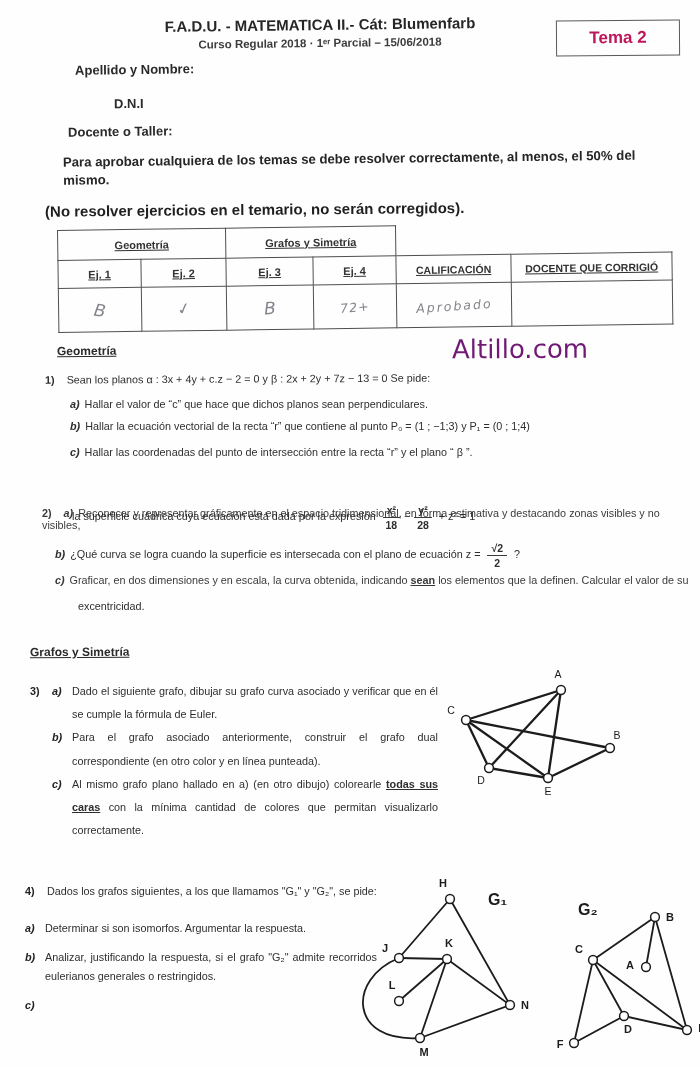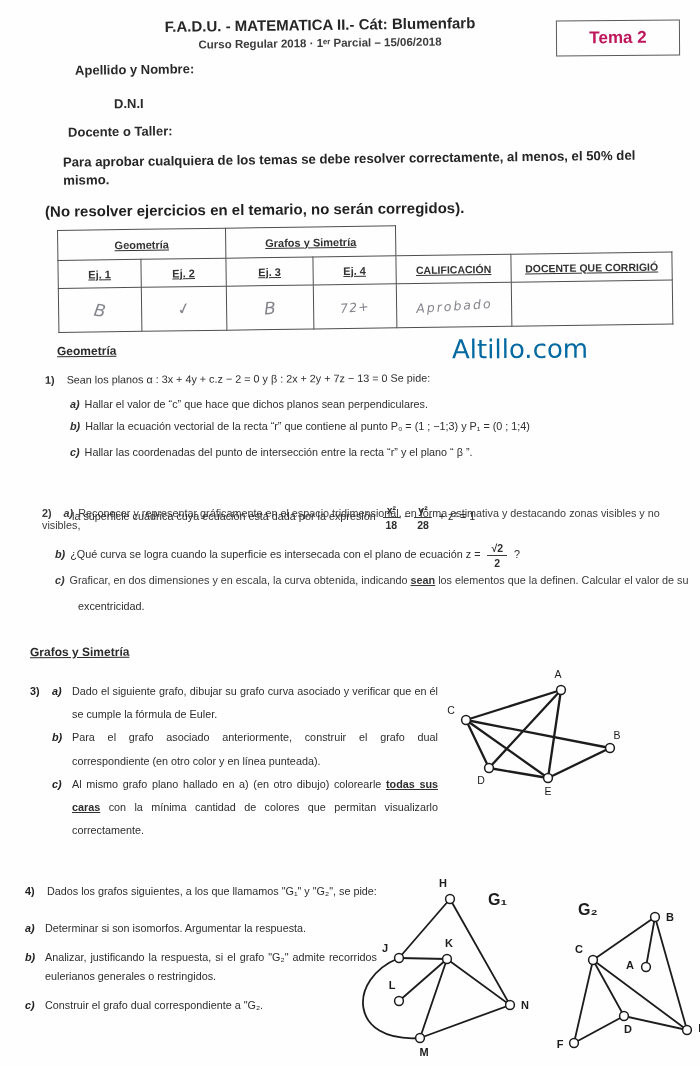--- a/index.html
+++ b/index.html
@@ -35,21 +35,21 @@
   td.blank{border:none;background:transparent;}
   th.small{font-size:10.5px;}
   td.hw{text-align:center;vertical-align:middle;}
   .hand{font-family:"DejaVu Sans",sans-serif;font-style:italic;color:#84848d;display:inline-block;}
   .hw1{font-size:17px;transform:rotate(9deg);}
   .hw2{font-size:16px;transform:rotate(-12deg);}
   .hw3{font-size:17px;transform:rotate(-3deg);}
   .hw4{font-size:12.5px;letter-spacing:1px;transform:rotate(-4deg);}
   .hw5{font-size:12.5px;letter-spacing:2px;transform:rotate(-3deg);}
 
-  .watermark{left:452px;top:334px;font-family:"DejaVu Sans",sans-serif;font-size:26px;color:#0369a1;transform:rotate(-0.3deg);}
+  .watermark{left:452px;top:334px;font-family:"DejaVu Sans",sans-serif;font-size:26px;color:#701a75;transform:rotate(-0.3deg);}
 
   .sec-head{font-size:12px;font-weight:bold;text-decoration:underline;color:#2a2a2a;}
   .g-head{left:57px;top:344px;transform:rotate(-0.5deg);}
 
   .txt{font-size:10.8px;color:#2e2e2e;}
   .ex1-intro{left:45px;top:372px;width:640px;transform:rotate(-0.3deg);}
   .ex1a{left:70px;top:398px;width:620px;}
   .ex1b{left:70px;top:420px;width:620px;}
   .ex1c{left:70px;top:446px;width:620px;}
   .lbl{font-weight:bold;font-style:italic;margin-right:5px;}
@@ -228,21 +228,20 @@
   <div class="row" style="margin-top:14px;">
     <span class="ilab">a)</span>
     <p>Determinar si son isomorfos. Argumentar la respuesta.</p>
   </div>
   <div class="row">
     <span class="ilab">b)</span>
     <p>Analizar, justificando la respuesta, si el grafo "G₂" admite recorridos eulerianos generales o restringidos.</p>
   </div>
   <div class="row">
     <span class="ilab">c)</span>
-    <p>Construir el grafo dual correspondiente a "G₂.</p>
   </div>
 </div>
 
 <svg id="g1" style="left:343px;top:873px;" width="220" height="193" viewBox="0 0 220 193">
     <path d="M 56 85 C 4 106, 6 170, 77 165" class="edge"></path>
     <line x1="107" y1="26" x2="56" y2="85" class="edge"></line>
     <line x1="107" y1="26" x2="167" y2="132" class="edge"></line>
     <line x1="56" y1="85" x2="104" y2="86" class="edge"></line>
     <line x1="104" y1="86" x2="56" y2="128" class="edge"></line>
     <line x1="104" y1="86" x2="77" y2="165" class="edge"></line>

